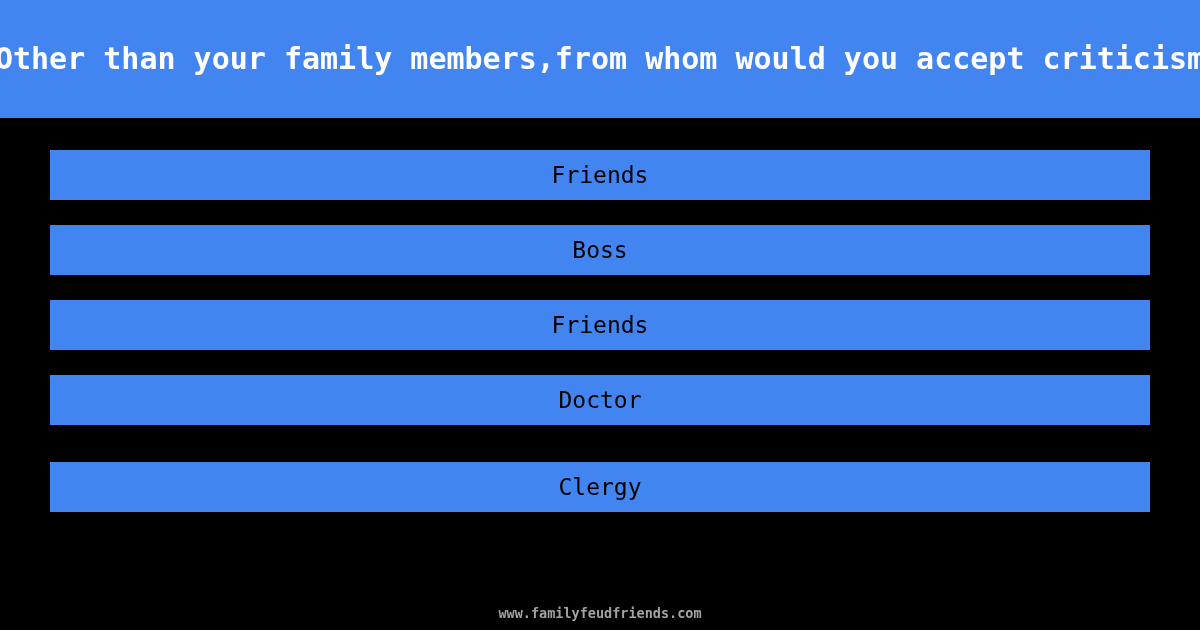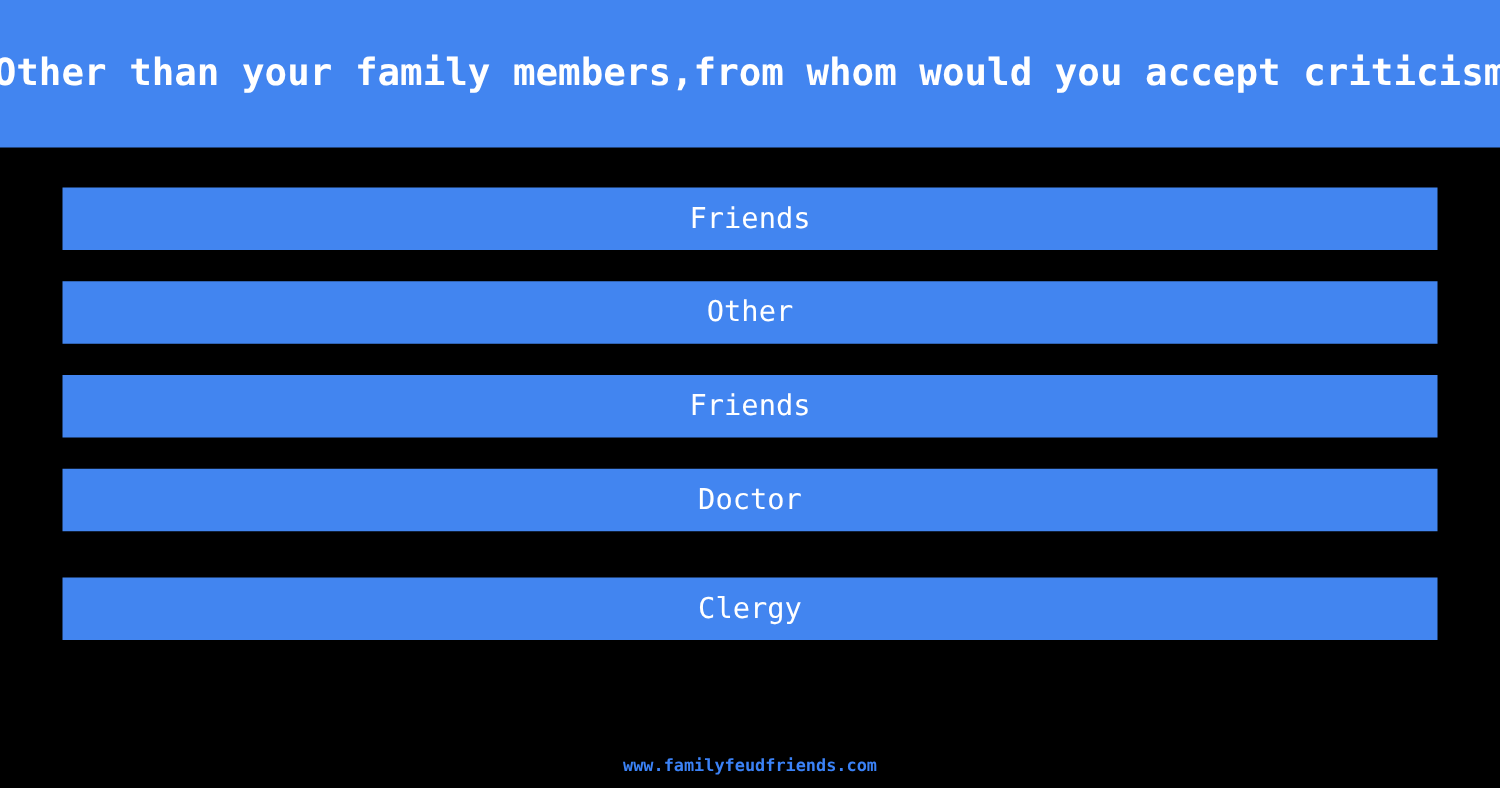--- a/index.html
+++ b/index.html
@@ -60,40 +60,40 @@
     display: flex;
     align-items: center;
     justify-content: center;
     box-sizing: border-box;
   }
   .answer-bar:last-child {
     margin-bottom: 0;
     margin-top: 37px;
   }
   .answer-text {
-    color: #ffffff;
+    color: #000000;
     font-family: "DejaVu Sans Mono", "Liberation Mono", monospace;
     font-size: 23px;
     font-weight: normal;
     line-height: 1;
     white-space: nowrap;
   }
   
   .footer {
     position: absolute;
     left: 0;
     top: 596px;
     width: 1200px;
     height: 34px;
     display: flex;
     align-items: center;
     justify-content: center;
   }
   .footer-url {
-    color: #3b82f6;
+    color: #a3a3a3;
     font-family: "DejaVu Sans Mono", "Liberation Mono", monospace;
     font-size: 13.5px;
     font-weight: bold;
     letter-spacing: 0px;
     white-space: nowrap;
   }
 </style>
 </head>
 <body>
 
@@ -103,21 +103,21 @@
     <div class="question-text">Other than your family members,from whom would you accept criticism</div>
   </div>
 
   <div class="answers">
 
     <div class="answer-bar">
       <span class="answer-text">Friends</span>
     </div>
 
     <div class="answer-bar">
-      <span class="answer-text">Other</span>
+      <span class="answer-text">Boss</span>
     </div>
 
     <div class="answer-bar">
       <span class="answer-text">Friends</span>
     </div>
 
     <div class="answer-bar">
       <span class="answer-text">Doctor</span>
     </div>
 

